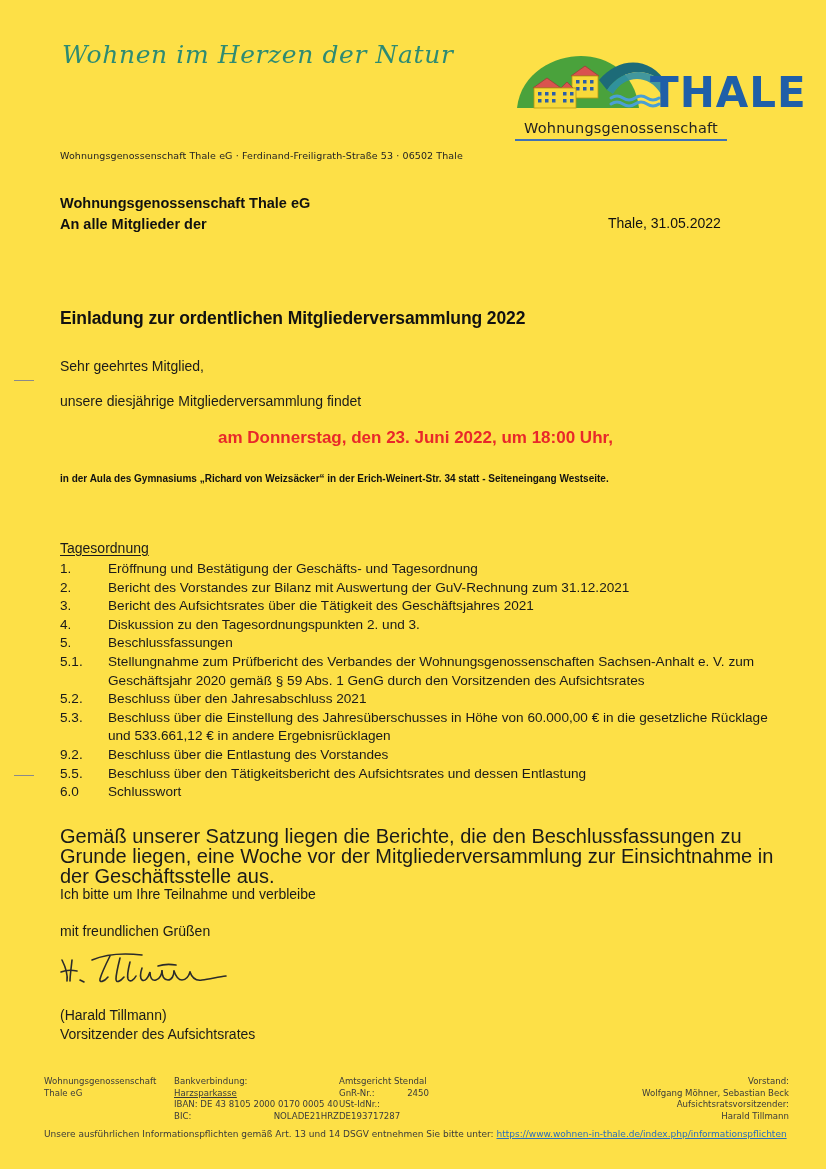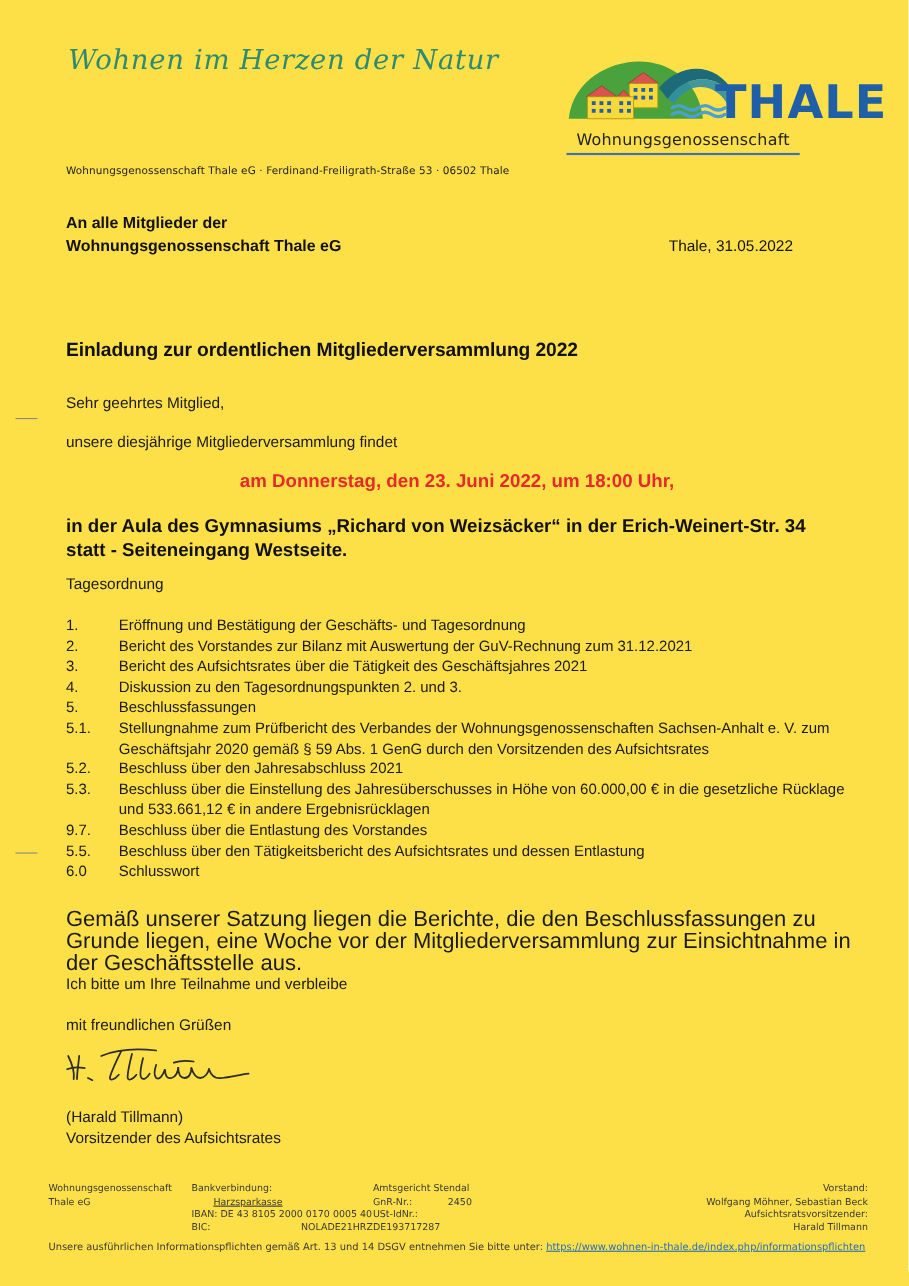--- a/index.html
+++ b/index.html
@@ -144,32 +144,33 @@
     font-size: 17px;
     font-weight: bold;
     color: #e8282a;
     white-space: nowrap;
   }
   .venue {
     position: absolute;
     left: 60px;
     top: 468px;
     width: 705px;
-    font-size: 17px;
+    font-size: 10px;
     font-weight: bold;
     line-height: 21px;
     color: #111111;
   }
 
   
   .agenda-title {
     position: absolute;
     left: 60px;
-    top: 522px;
-    font-size: 14px;
+    top: 540px;
+    font-size: 14px;
+    text-decoration: underline;
     text-underline-offset: 2px;
   }
   .agenda {
     position: absolute;
     left: 60px;
     top: 560px;
     width: 712px;
     font-size: 13.6px;
     line-height: 18.6px;
   }
@@ -243,21 +244,21 @@
   .fc2 { width: 175px; flex: 0 0 175px; }
   .fc3 { width: 165px; flex: 0 0 165px; }
   .fc4 { width: 90px;  flex: 0 0 90px; }
   .fc5 { flex: 1 1 auto; text-align: right; }
   .kv {
     display: flex;
     text-align: right;
   }
   .kv .k { flex: 0 0 auto; white-space: pre; }
   .kv .v { flex: 1 1 auto; }
-  .underlined { text-decoration: underline; text-underline-offset: 1px; margin-left: 20px; }
+  .underlined { text-decoration: underline; text-underline-offset: 1px; }
 
   .privacy {
     position: absolute;
     left: 44px;
     top: 1128px;
     width: 760px;
     font-family: "DejaVu Sans", sans-serif;
     font-size: 9px;
     line-height: 13px;
     color: #3a3a3a;
@@ -317,22 +318,22 @@
       </svg>
       <div class="logo-word">THALE</div>
     </div>
     <div class="logo-sub">Wohnungsgenossenschaft</div>
     <div class="logo-rule"></div>
   </div>
 
   <div class="sender-line">Wohnungsgenossenschaft Thale eG · Ferdinand-Freiligrath-Straße 53 · 06502 Thale</div>
 
   <div class="address">
+    <div>Wohnungsgenossenschaft Thale eG</div>
     <div>An alle Mitglieder der</div>
-    <div>Wohnungsgenossenschaft Thale eG</div>
   </div>
 
   <div class="place-date">Thale, 31.05.2022</div>
 
   <div class="headline">Einladung zur ordentlichen Mitgliederversammlung 2022</div>
 
   <div class="salutation">Sehr geehrtes Mitglied,</div>
   <div class="intro">unsere diesjährige Mitgliederversammlung findet</div>
   <div class="date-highlight">am Donnerstag, den 23. Juni 2022, um 18:00 Uhr,</div>
   <div class="venue">in der Aula des Gymnasiums „Richard von Weizsäcker“ in der Erich-Weinert-Str. 34 statt - Seiteneingang Westseite.</div>
@@ -365,21 +366,21 @@
       </div>
       <div class="agenda-row">
         <div class="agenda-num">5.2.</div>
         <div class="agenda-text">Beschluss über den Jahresabschluss 2021</div>
       </div>
       <div class="agenda-row">
         <div class="agenda-num">5.3.</div>
         <div class="agenda-text">Beschluss über die Einstellung des Jahresüberschusses in Höhe von 60.000,00 € in die gesetzliche Rücklage und 533.661,12 € in andere Ergebnisrücklagen</div>
       </div>
       <div class="agenda-row">
-        <div class="agenda-num">9.7.</div>
+        <div class="agenda-num">9.2.</div>
         <div class="agenda-text">Beschluss über die Entlastung des Vorstandes</div>
       </div>
       <div class="agenda-row">
         <div class="agenda-num">5.5.</div>
         <div class="agenda-text">Beschluss über den Tätigkeitsbericht des Aufsichtsrates und dessen Entlastung</div>
       </div>
       <div class="agenda-row">
         <div class="agenda-num">6.0</div>
         <div class="agenda-text">Schlusswort</div>
       </div>

